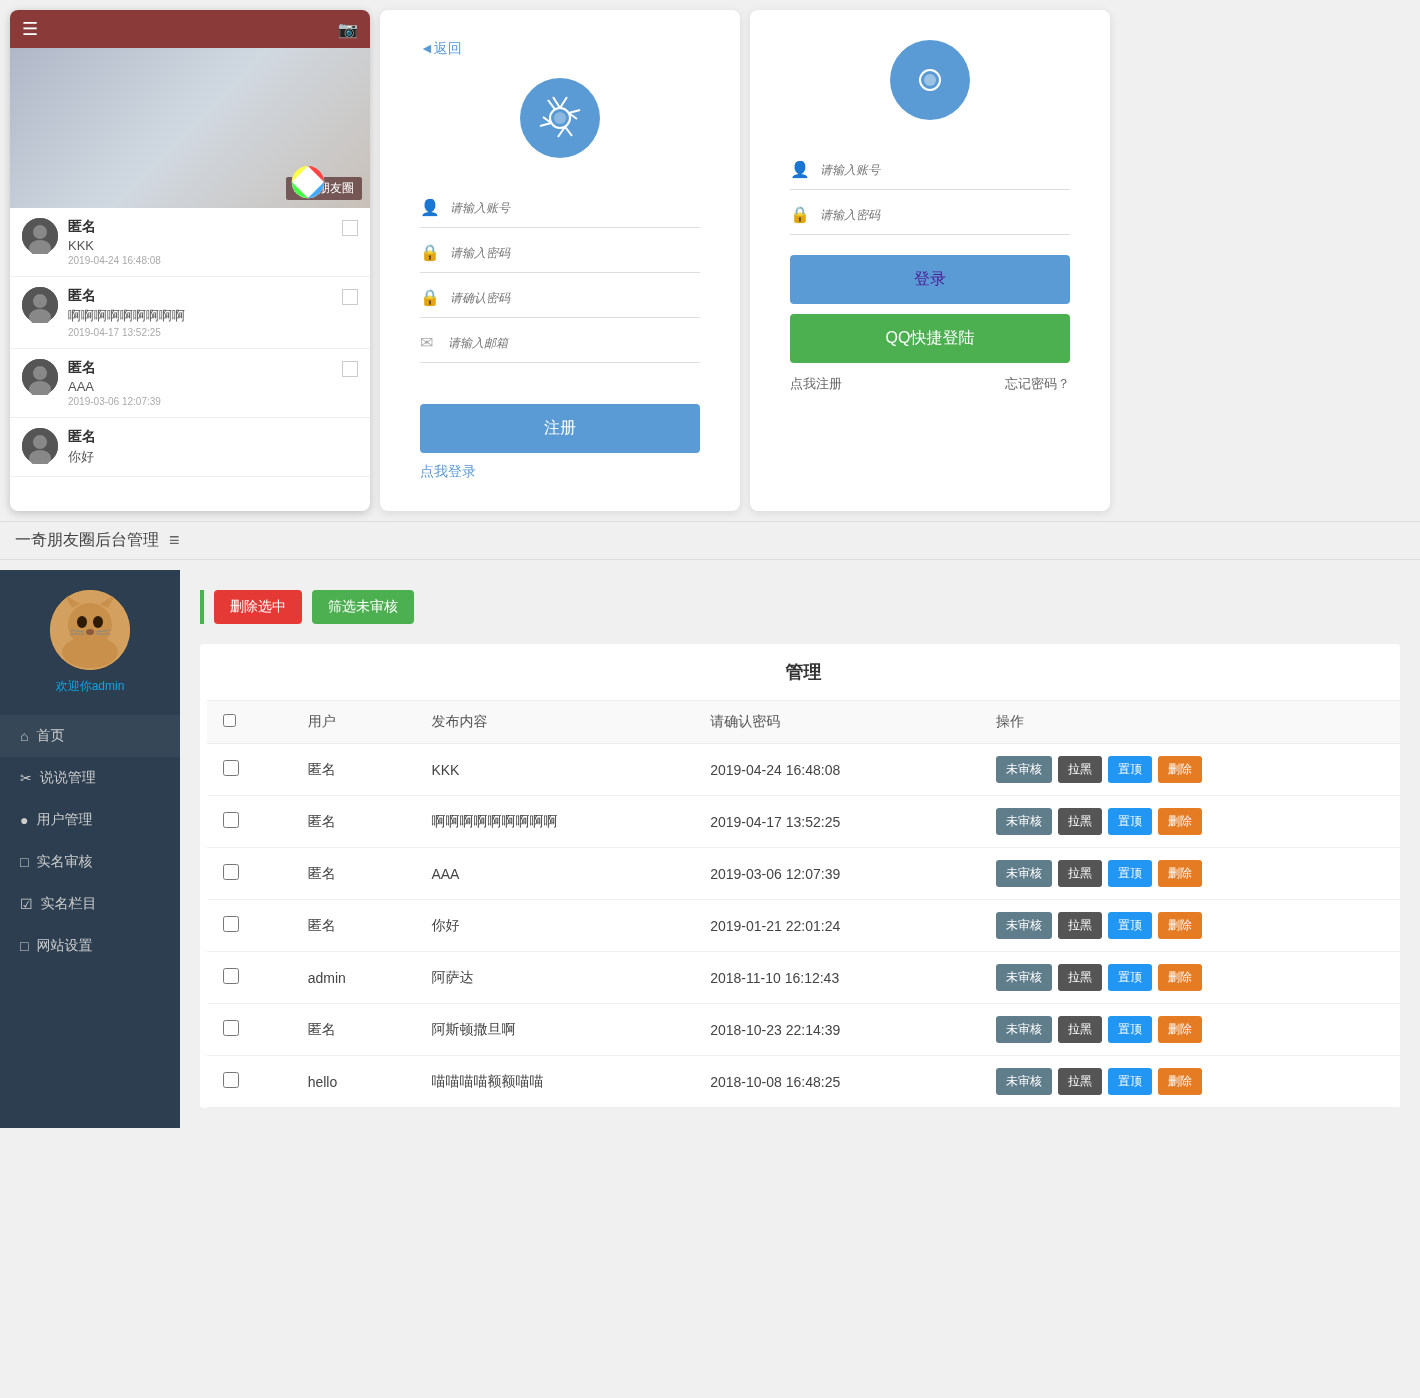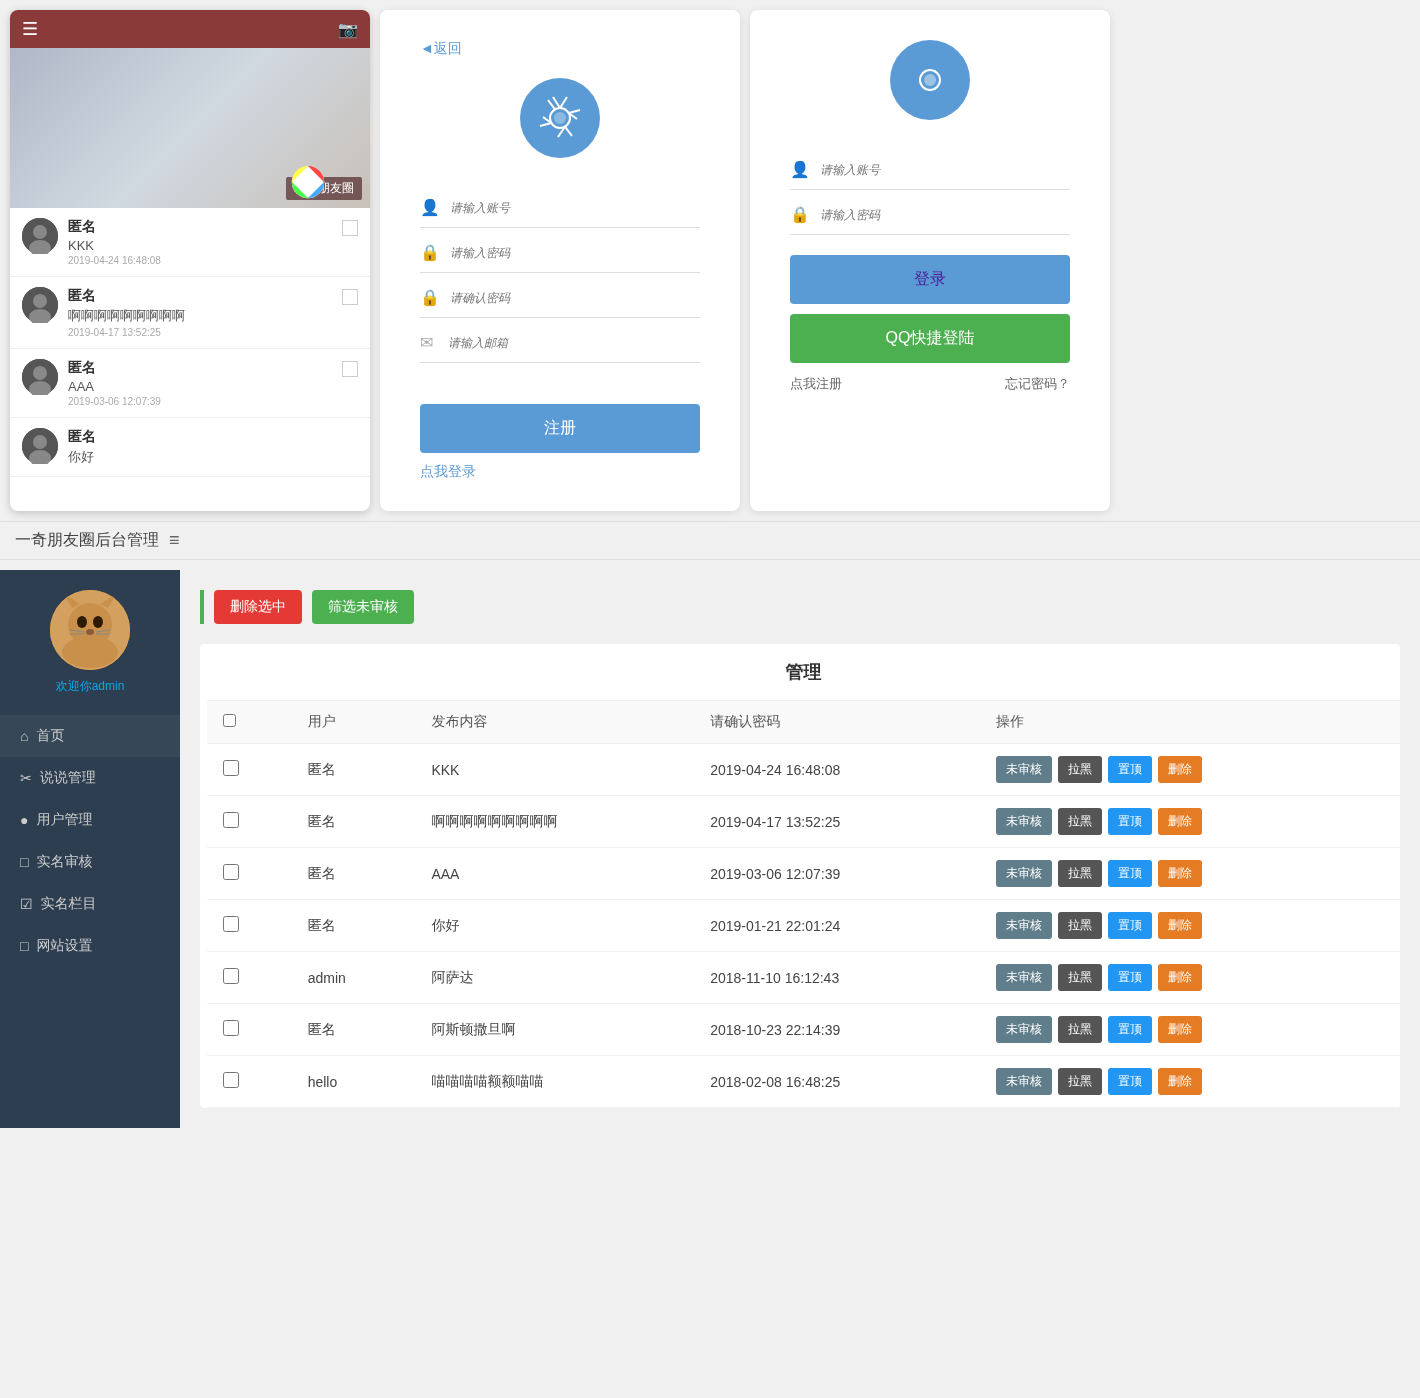--- a/index.html
+++ b/index.html
@@ -630,21 +630,21 @@
         <button class="btn-blacklist">拉黑</button>
         <button class="btn-top">置顶</button>
         <button class="btn-delete">删除</button>
       </div>
     </td>
   </tr>
             <tr>
     <td><input type="checkbox" class="row-checkbox" style=""></td>
     <td>hello</td>
     <td>喵喵喵喵额额喵喵</td>
-    <td>2018-02-08 16:48:25</td>
+    <td>2018-10-08 16:48:25</td>
     <td>
       <div class="action-btns">
         <button class="btn-unreviewed">未审核</button>
         <button class="btn-blacklist">拉黑</button>
         <button class="btn-top">置顶</button>
         <button class="btn-delete">删除</button>
       </div>
     </td>
   </tr>
           </tbody>

